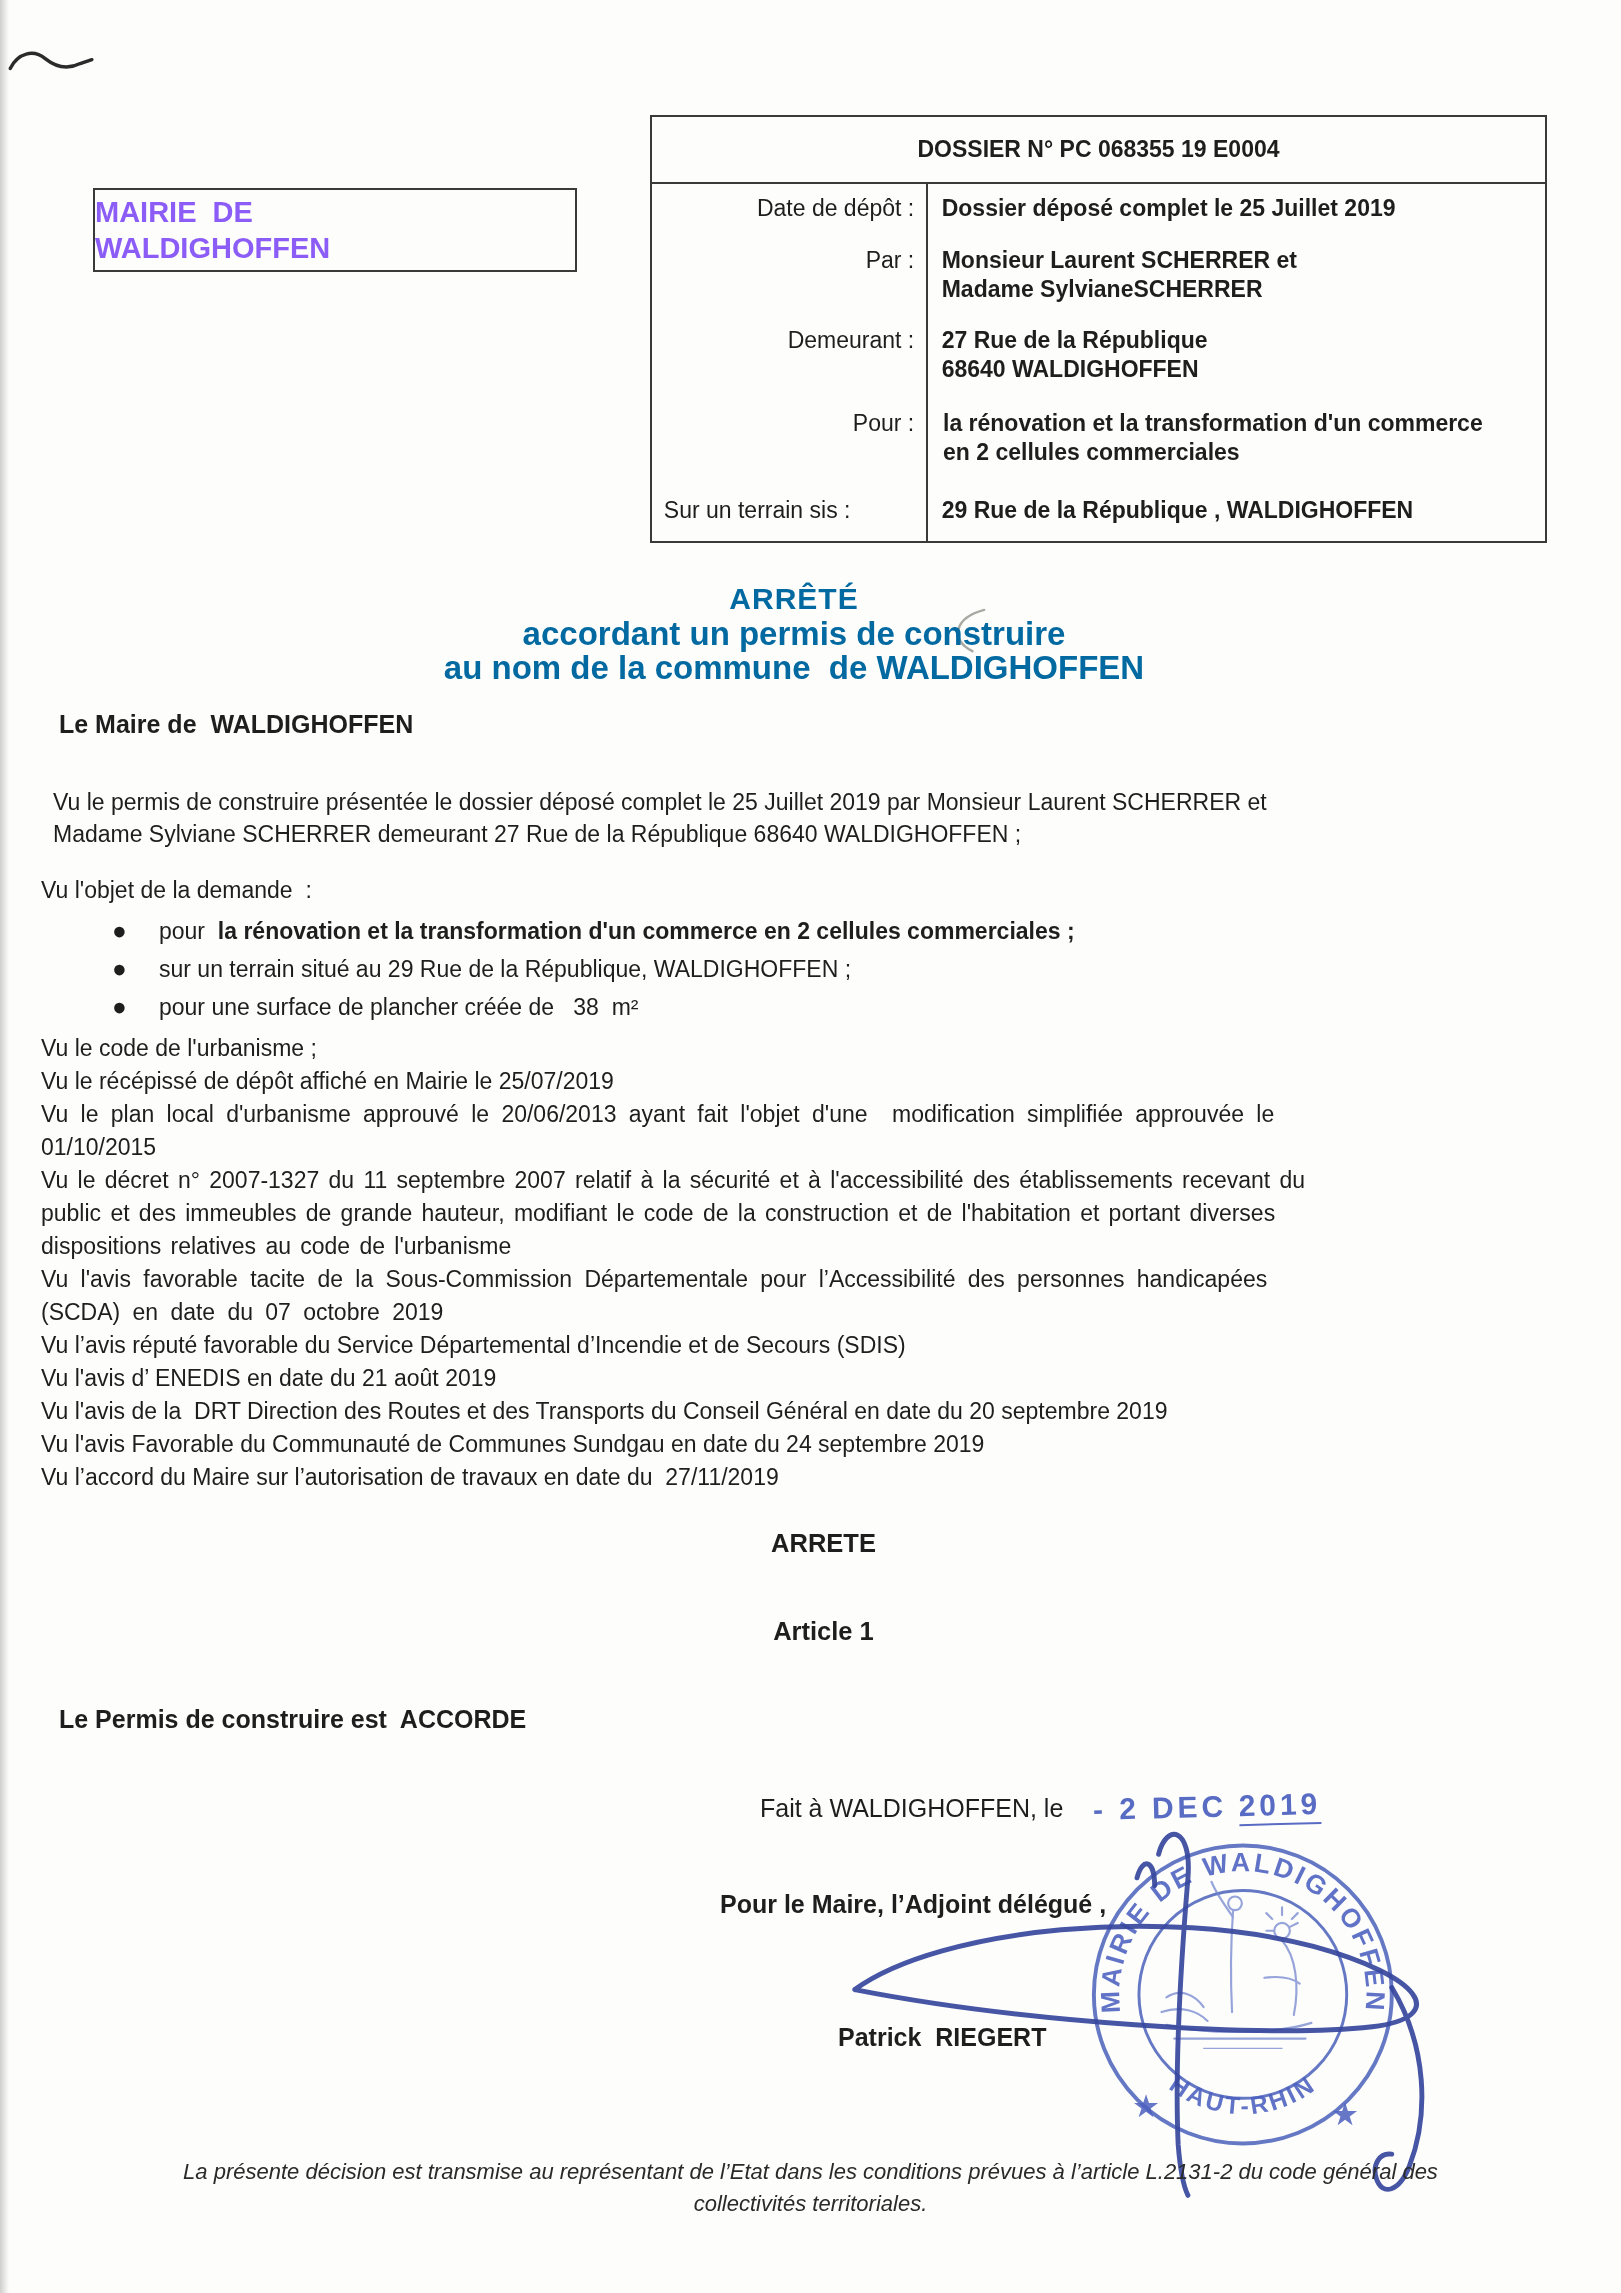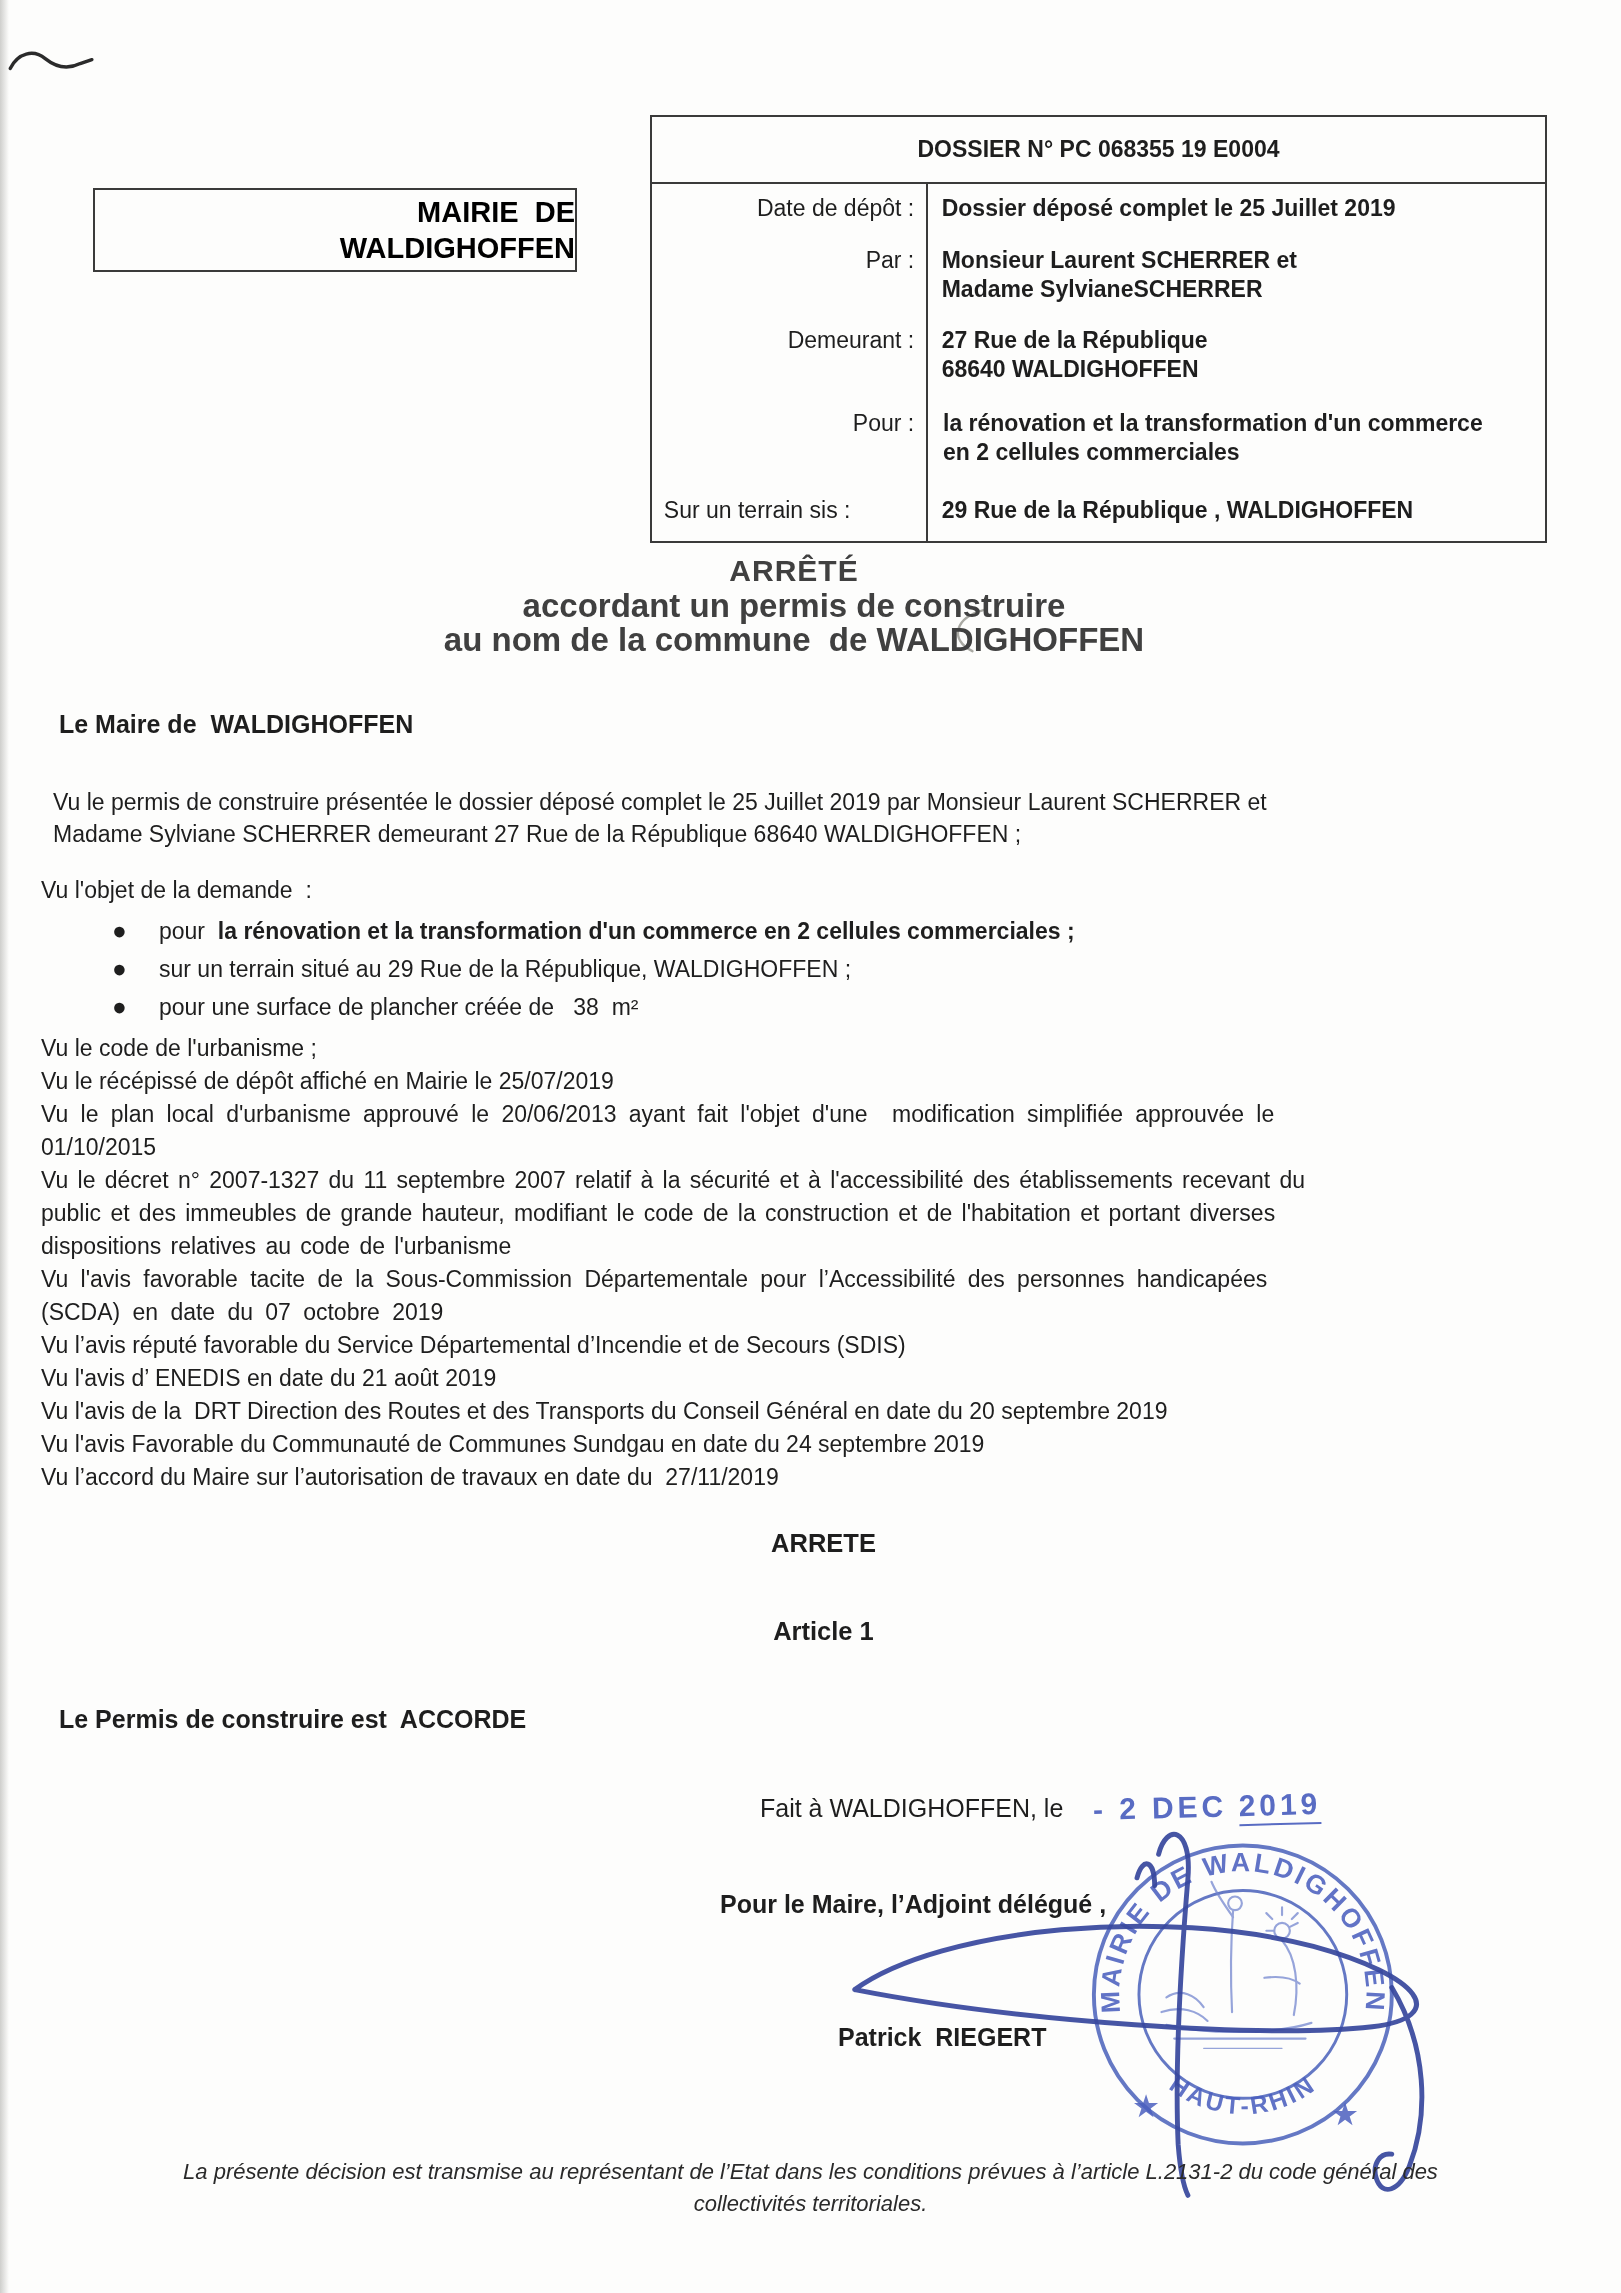--- a/index.html
+++ b/index.html
@@ -8,37 +8,37 @@
   .prewrap{white-space:pre-wrap;}
   .abs{position:absolute;}
 
   
   .scan-edge{position:absolute;left:0;top:0;width:8.8px;height:2294px;
              background:linear-gradient(90deg,rgba(120,120,115,.35),rgba(255,255,255,0));}
 
   
   .mairie-box{position:absolute;left:93px;top:188px;width:480px;height:80px;
               border:2.9px solid #3a3a3a;display:flex;flex-direction:column;
-              align-items:flex-end;justify-content:center;text-align:center;
-              font-weight:bold;font-size:29px;line-height:36px;color:#000000;}
+              align-items:flex-start;justify-content:center;text-align:center;
+              font-weight:bold;font-size:29px;line-height:36px;color:#8b5cf6;}
 
   
   .dtable{position:absolute;left:650px;top:115px;width:893px;border:2.9px solid #3a3a3a;background:#fdfdfc;}
   .dt-header{border-bottom:2.9px solid #3a3a3a;height:65px;display:flex;align-items:center;
              justify-content:center;font-weight:bold;font-size:23px;}
   .dt-body{display:grid;grid-template-columns:276px 1fr;}
   .dt-label{text-align:right;padding-right:11.8px;border-right:2.9px solid #3a3a3a;
             font-size:23px;line-height:29px;}
   .dt-value{font-weight:bold;padding-left:13.7px;font-size:23px;line-height:29px;}
   .pt1{padding-top:9.8px;} .pt2{padding-top:23.5px;} .pt3{padding-top:21.6px;}
   .pt4{padding-top:25.5px;padding-left:15px;} .pt5{padding-top:29px;padding-bottom:15.7px;}
   .dt-label.left{text-align:left;padding-left:11.8px;}
 
   
-  .title-block{position:absolute;left:0;top:552px;width:1588px;text-align:center;color:#404040;}
+  .title-block{position:absolute;left:0;top:580px;width:1588px;text-align:center;color:#0369a1;}
   .title-l1{font-size:30px;font-weight:bold;line-height:37px;letter-spacing:1px;}
   .title-l2,.title-l3{font-size:33px;font-weight:bold;line-height:34px;}
 
   .maire-heading{position:absolute;left:59px;top:710px;font-size:25px;font-weight:bold;}
   .intro{position:absolute;left:41px;top:774px;width:1549px;font-size:23px;line-height:32px;}
   .objet-heading{position:absolute;left:41px;top:877px;font-size:23px;}
 
   .bullets{position:absolute;left:41px;top:912px;width:1539px;margin:0;padding:0;list-style:none;}
   .bullets li{display:flex;line-height:38px;font-size:23px;}
   .bullets .dot{margin-left:71px;width:23.5px;font-size:24.5px;}

